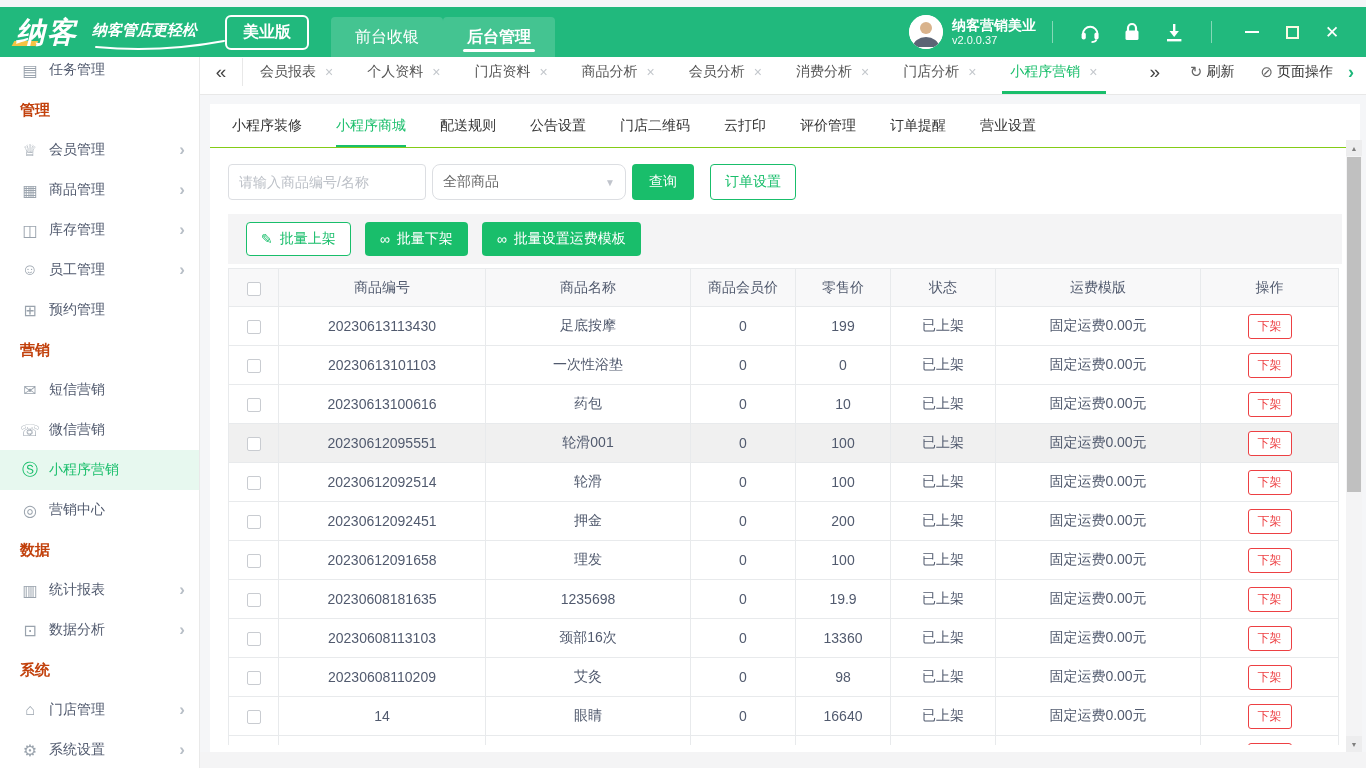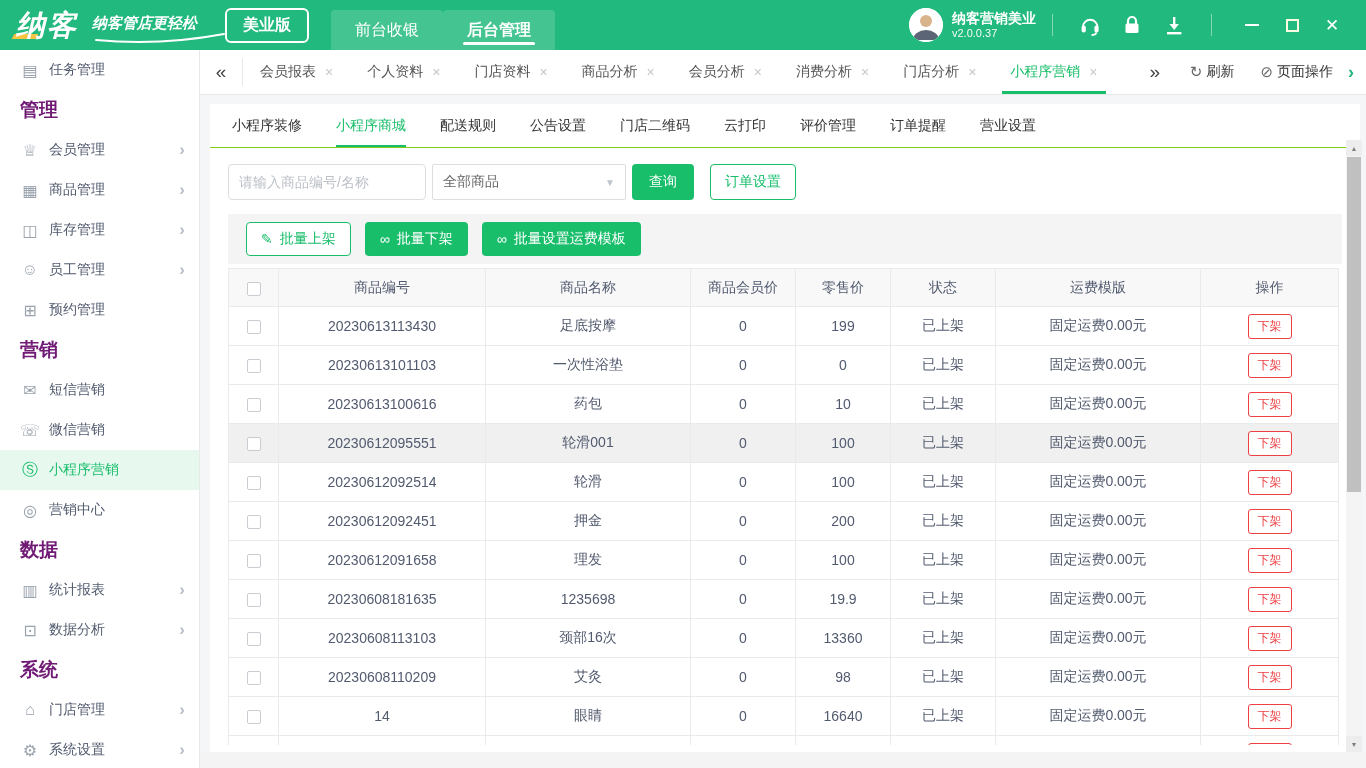--- a/index.html
+++ b/index.html
@@ -1,20 +1,20 @@
 <!DOCTYPE html>
 <html><head>
 <meta charset="utf-8">
 <style>
   * { box-sizing: border-box; margin: 0; padding: 0; }
   html,body { width:1366px; height:768px; overflow:hidden; }
   body { font-family:"Liberation Sans","DejaVu Sans",sans-serif; font-size:14px; color:#515a6e; background:#f5f6f8; position:relative; }
 
   
-  .header { position:absolute; top:0; left:0; width:1366px; height:50px; background:#21b97d; display:flex; align-items:center; color:#fff; z-index:20; }
+  .header { position:absolute; top:7px; left:0; width:1366px; height:50px; background:#21b97d; display:flex; align-items:center; color:#fff; z-index:20; }
   .logo { position:relative; margin-left:16px; font-size:29px; font-weight:bold; font-style:italic; letter-spacing:2px; line-height:1; }
   .logo-accent { position:absolute; left:-3px; bottom:1px; width:24px; height:5px; background:#f6c344; transform:skewX(-28deg); }
   .logo-text { position:relative; }
   .tagline { margin-left:14px; font-style:italic; font-weight:bold; font-size:15px; position:relative; padding-bottom:8px; top:2px; }
   .tagline svg { position:absolute; left:2px; bottom:-2px; }
   .edition-btn { margin-left:28px; border:2px solid #fff; border-radius:6px; padding:5px 16px; font-weight:bold; font-size:16px; cursor:pointer; }
   .header-nav { display:flex; margin-left:22px; align-self:flex-end; height:40px; }
   .hnav { padding:0 24px; background:rgba(255,255,255,.16); display:flex; align-items:center; font-size:16px; border-radius:4px 4px 0 0; position:relative; cursor:pointer; }
   .hnav.active { font-weight:bold; }
   .hnav.active::after { content:""; position:absolute; left:20px; right:20px; bottom:5px; height:3px; background:#fff; border-radius:2px; }
@@ -32,21 +32,21 @@
   .win-close-glyph { font-size:17px; color:#fff; }
 
   
   .sidebar { position:absolute; top:50px; left:0; width:200px; height:718px; background:#fff; border-right:1px solid #e9e9e9; z-index:10; overflow:hidden; }
   .side-item { height:40px; display:flex; align-items:center; padding:0 14px 0 20px; cursor:pointer; }
   .si-icon { width:20px; margin-right:9px; color:#9aa3ad; font-size:16px; text-align:center; flex:none; }
   .si-label { font-size:14px; color:#515a6e; }
   .si-arrow { margin-left:auto; color:#b8bfc7; font-size:17px; font-weight:bold; }
   .side-item.active { background:#e7f8ef; }
   .side-item.active .si-label, .side-item.active .si-icon { color:#19be6b; }
-  .side-section { height:40px; display:flex; align-items:center; padding-left:20px; font-weight:bold; color:#701a75; font-size:19px; }
+  .side-section { height:40px; display:flex; align-items:center; padding-left:20px; font-weight:bold; color:#c2410c; font-size:15px; }
 
   
   .main { position:absolute; left:200px; top:50px; width:1166px; height:718px; }
   .tabbar { height:45px; background:#fff; border-bottom:1px solid #e8e8e8; display:flex; align-items:stretch; }
   .tb-btn { width:42px; display:flex; align-items:center; justify-content:center; font-size:19px; color:#444; cursor:pointer; }
   .tb-div { width:1px; background:#e8e8e8; margin:8px 0; }
   .tabs { display:flex; align-items:stretch; }
   .tab { display:flex; align-items:center; padding:0 10px; margin:0 7px; font-size:14px; color:#555; position:relative; cursor:pointer; white-space:nowrap; }
   .tclose { margin-left:9px; color:#c3c7cc; font-size:14px; }
   .tab.active { color:#19be6b; }
@@ -58,21 +58,21 @@
 
   .panel { position:absolute; top:54px; left:10px; width:1150px; height:648px; background:#fff; overflow:hidden; }
   .subtabs { height:44px; border-bottom:1px solid #84cc16; display:flex; align-items:stretch; padding:0 22px; }
   .subtab { margin-right:34px; display:flex; align-items:center; color:#333; font-size:14px; position:relative; cursor:pointer; white-space:nowrap; }
   .subtab.active { color:#19be6b; }
   .subtab.active::after { content:""; position:absolute; bottom:0; left:0; right:0; height:2px; background:#19be6b; }
 
   .filters { display:flex; align-items:center; padding:16px 18px 0; }
   .search-input { width:198px; height:36px; border:1px solid #dcdee2; border-radius:4px; padding:15px 10px; font-size:14px; color:#515a6e; outline:none; font-family:inherit; }
   .search-input::placeholder { color:#bcc0c7; }
-  .select { width:194px; height:36px; border:1px solid #dcdee2; border-radius:2px; display:flex; align-items:center; justify-content:space-between; padding:0 10px; color:#666; margin-left:6px; cursor:pointer; background:#fff;font-family:Liberation Serif, serif; }
+  .select { width:194px; height:36px; border:1px solid #dcdee2; border-radius:8px; display:flex; align-items:center; justify-content:space-between; padding:0 10px; color:#666; margin-left:6px; cursor:pointer; background:#fff;font-family:Liberation Serif, serif; }
   .caret { color:#c0c4cc; font-size:10px; }
   .btn-primary { height:36px; padding:0 17px; background:#19be6b; color:#fff; border:none; border-radius:4px; font-size:14px; margin-left:6px; cursor:pointer; font-family:inherit; }
   .btn-outline { height:36px; padding:0 14px; background:#fff; color:#19be6b; border:1px solid #19be6b; border-radius:4px; font-size:14px; margin-left:16px; cursor:pointer; font-family:inherit; }
 
   .batch-strip { margin:14px 18px 0; height:50px; background:#f4f4f5; display:flex; align-items:center; padding-left:18px; gap:14px; }
   .batch-btn { height:34px; border-radius:4px; display:flex; align-items:center; padding:0 14px; font-size:14px; gap:7px; cursor:pointer; border:1px solid transparent; }
   .batch-btn.outline { background:#fff; border-color:#19be6b; color:#19be6b; }
   .batch-btn.solid { background:#19be6b; color:#fff; }
   .batch-btn .bicon { font-size:14px; }
 

